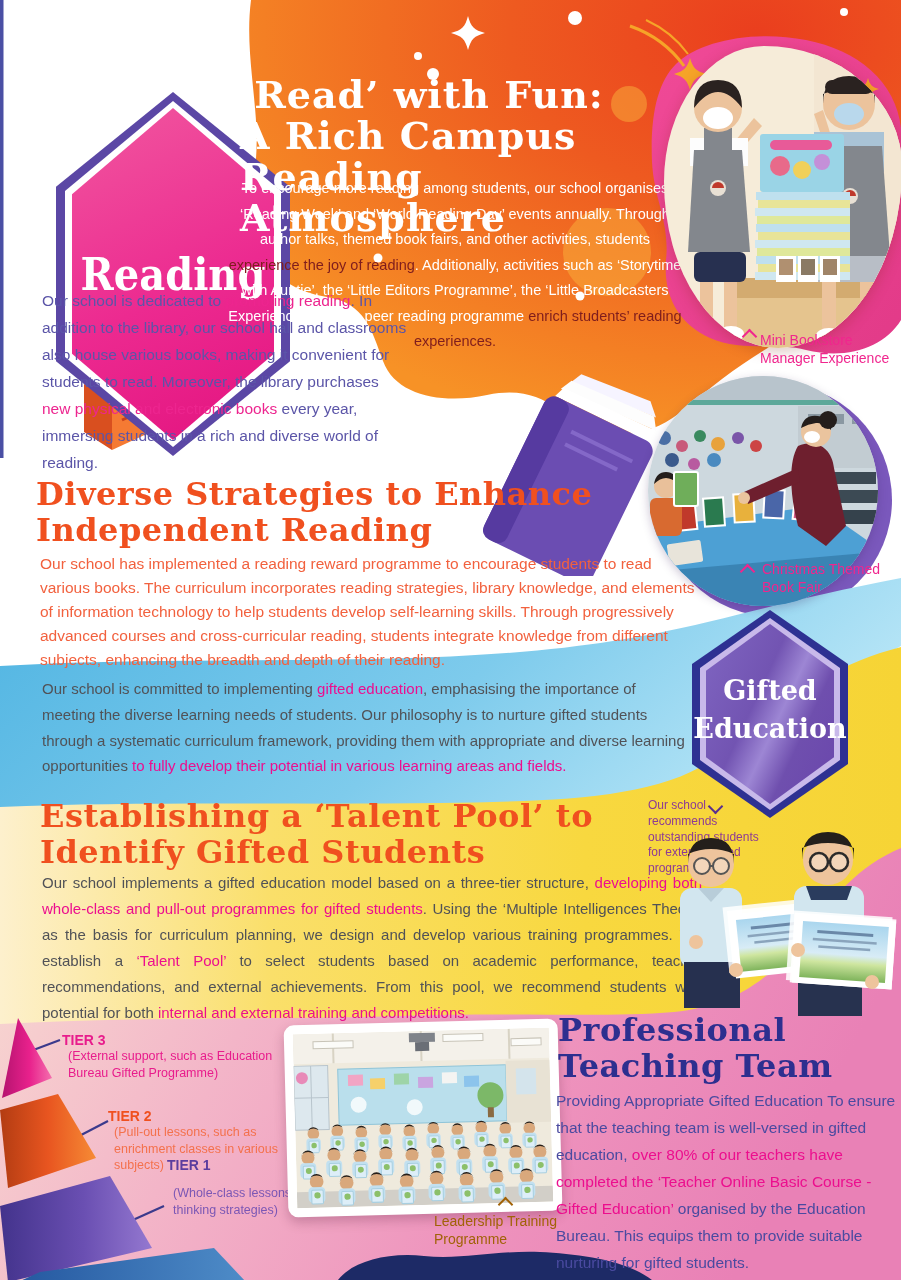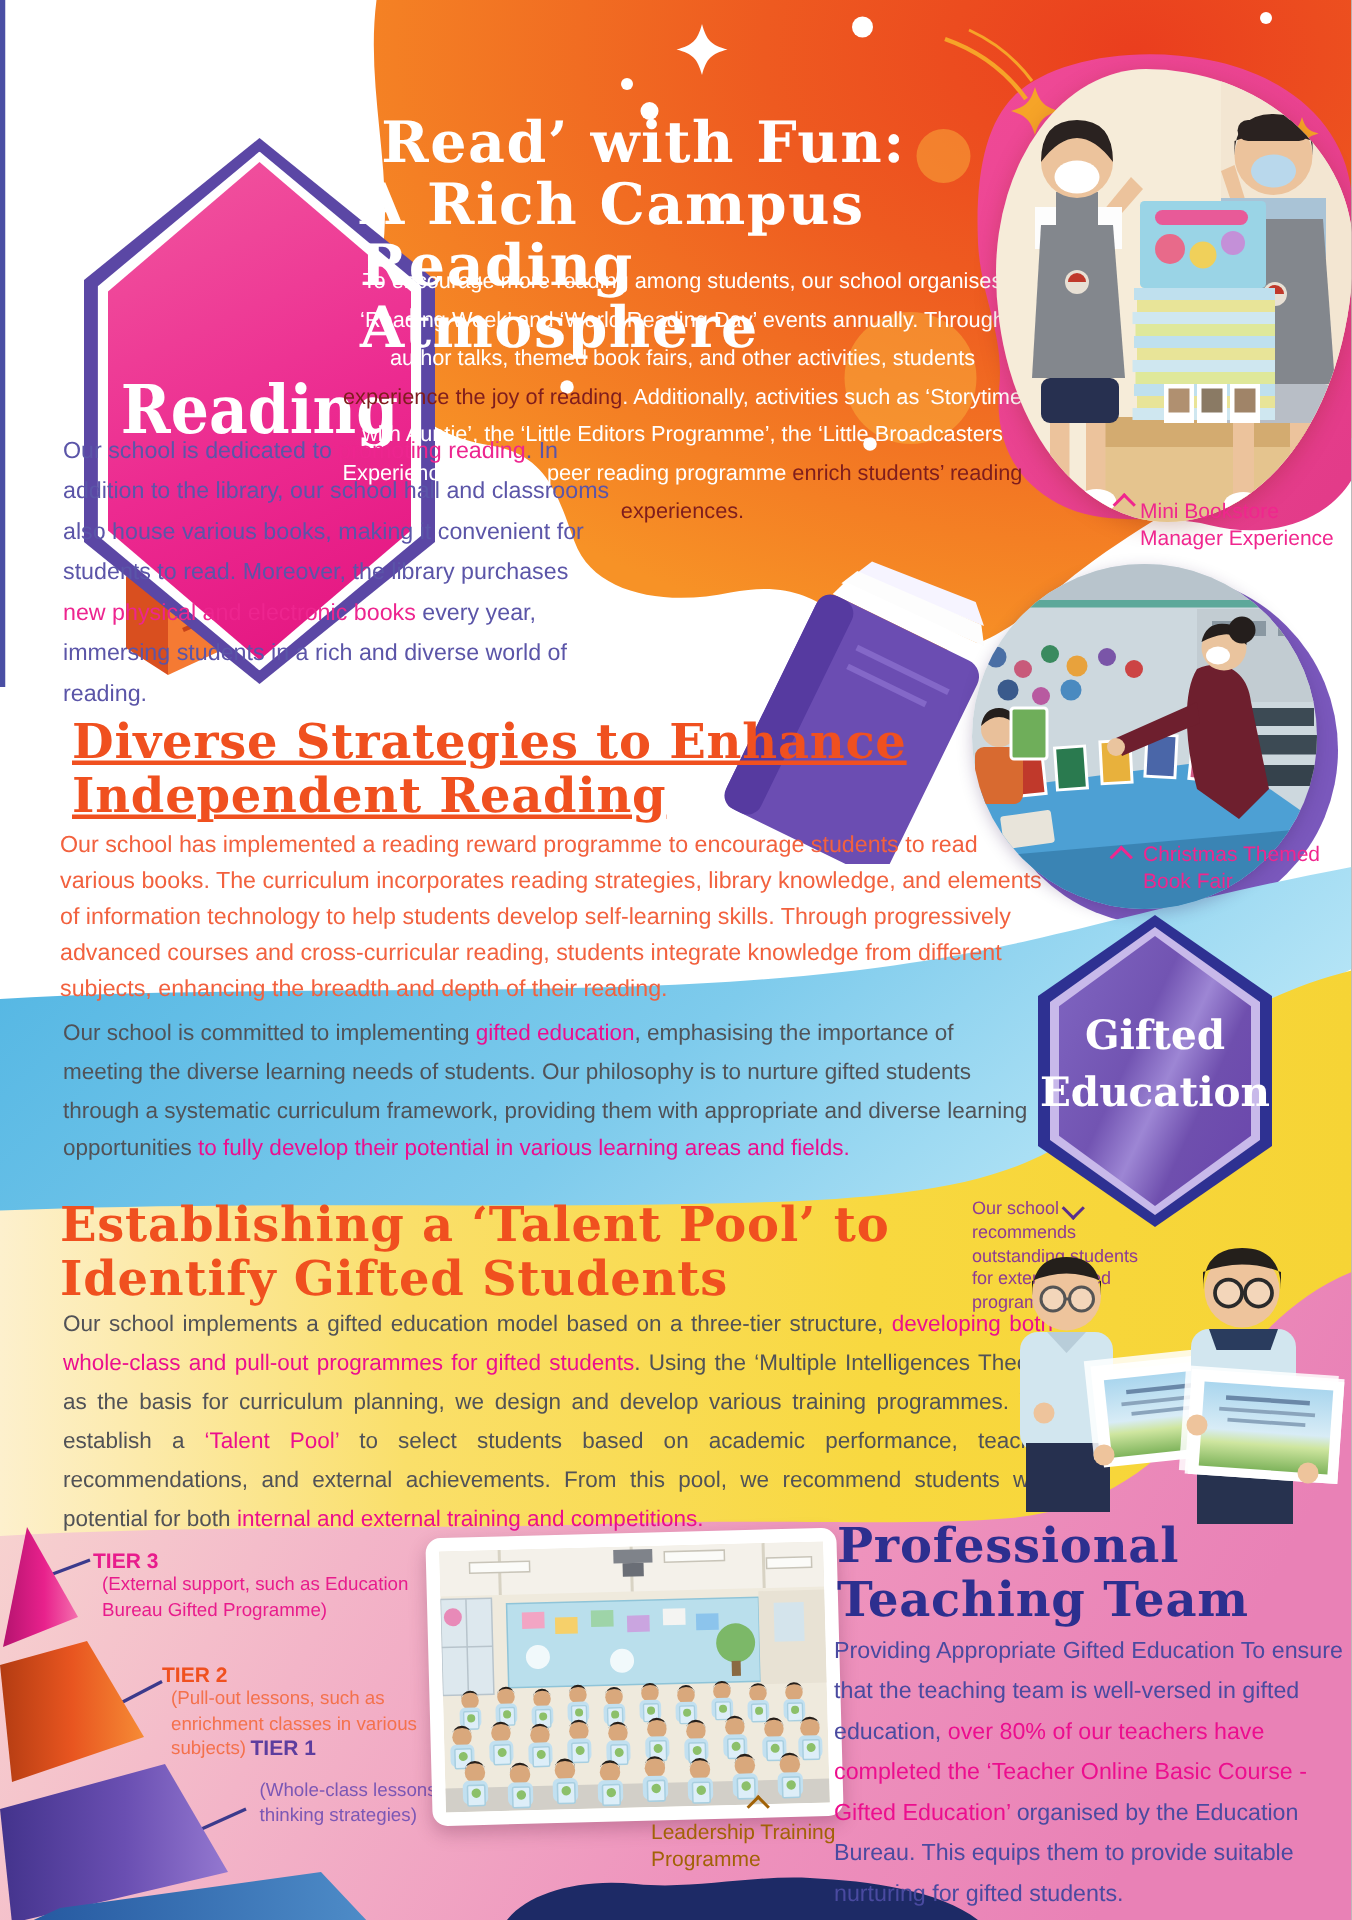--- a/index.html
+++ b/index.html
@@ -206,21 +206,21 @@
         <rect x="137" y="213" width="14" height="16" fill="#8a7a64"></rect>
       <rect x="156" y="210" width="20" height="26" fill="#fff"></rect>
         <rect x="159" y="213" width="14" height="16" fill="#a08468"></rect>
     </svg>
   </div>
   <div class="abs caption" style="left:744px;top:328px;"><span class="caret-up"></span></div>
   <div class="abs caption" style="left:760px;top:331px;width:150px;">Mini Bookstore Manager Experience</div>
 
   <div class="abs leftpara" style="left:42px;top:288px;width:368px;"><span>Our school is dedicated to </span><span class="seg-pink">promoting reading</span><span>. In addition to the library, our school hall and classrooms also house various books, making it convenient for students to read. Moreover, the library purchases </span><span class="seg-pink">new physical and electronic books</span><span> every year, immersing students in a rich and diverse world of reading.</span></div>
 
-  <div class="abs display h-orange" style="left:48px;top:476px;width:640px;text-decoration:underline;">
+  <div class="abs display h-orange" style="left:36px;top:476px;width:640px;">
     <div>Diverse Strategies to Enhance</div>
     <div>Independent Reading</div>
   </div>
   <div class="abs dbody" style="left:40px;top:552px;width:662px;">Our school has implemented a reading reward programme to encourage students to read various books. The curriculum incorporates reading strategies, library knowledge, and elements of information technology to help students develop self-learning skills. Through progressively advanced courses and cross-curricular reading, students integrate knowledge from different subjects, enhancing the breadth and depth of their reading.</div>
 
   <div class="abs photo-circle" style="left:648px;top:376px;width:230px;height:230px;">
     <svg width="230" height="230" viewBox="0 0 230 230">
       <rect width="230" height="230" fill="#cdd8de"></rect>
       <rect width="230" height="26" fill="#b8c4cc"></rect>
       <rect y="24" width="230" height="5" fill="#5da89a"></rect>

